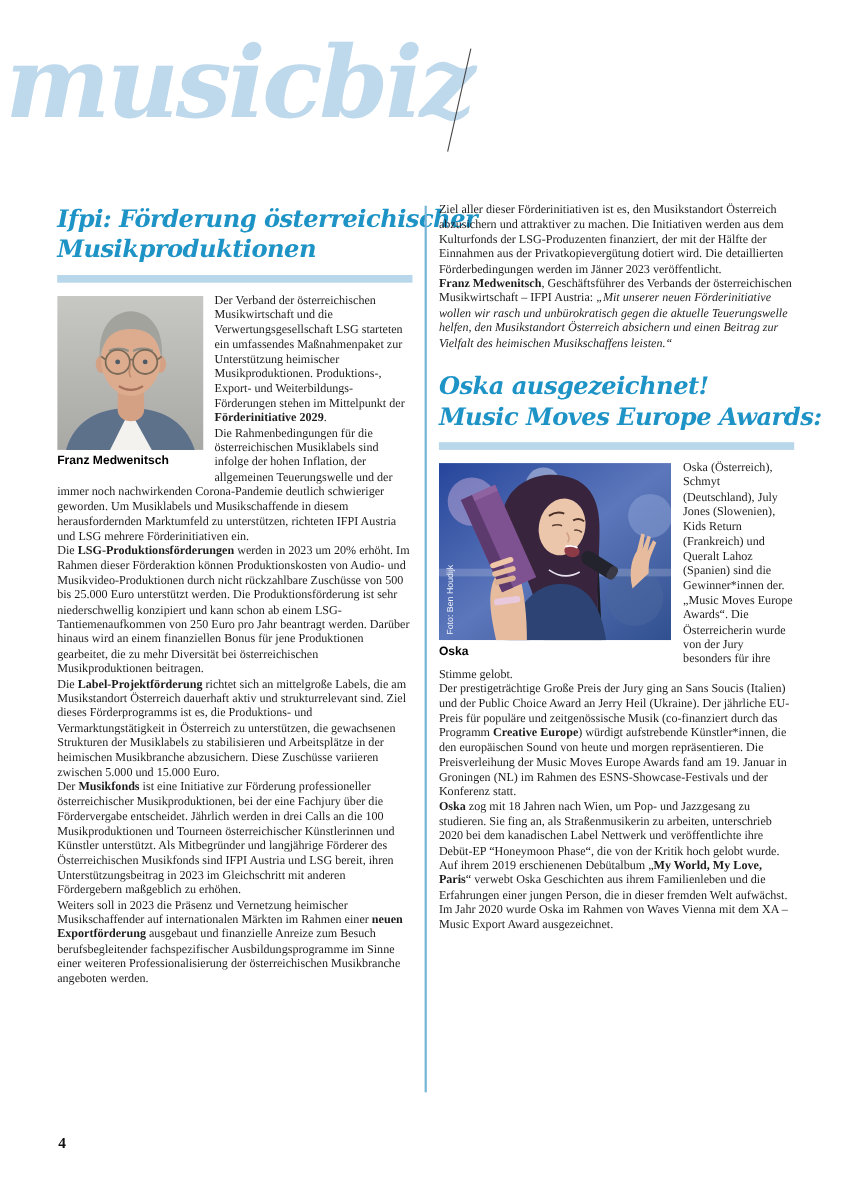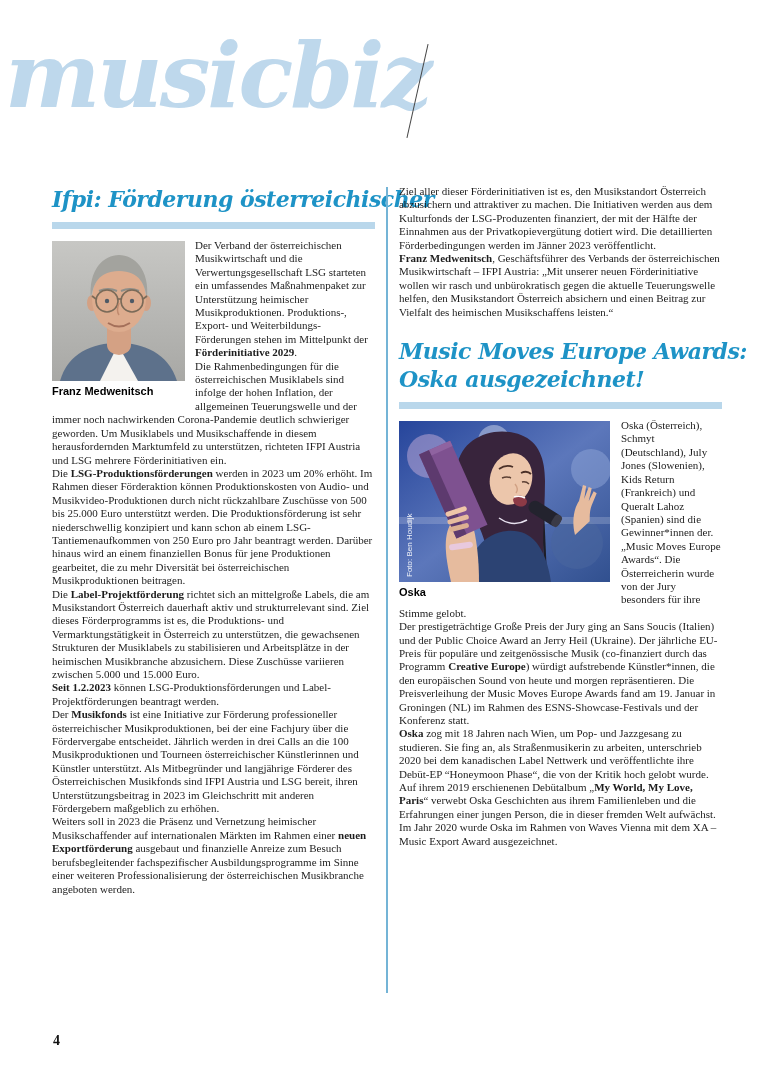--- a/index.html
+++ b/index.html
@@ -22,21 +22,21 @@
   .title{margin:0;font-family:"DejaVu Serif",serif;font-style:italic;font-weight:bold;
          font-size:22px;line-height:28px;letter-spacing:-0.5px;color:#1e93c6;}
   .title span{display:block;white-space:nowrap;}
   .bar{height:7px;background:#b9d7eb;margin:9px 0 10px;}
   .title2{margin-top:18px;}
 
   
   .body{font-size:11px;line-height:13.4px;text-align:left;}
   .body p{margin:0;}
   .rb{font-weight:bold;}
-  .ri{text-align:right;}
+  .ri{font-style:italic;text-align:right;}
 
   
   .fig{float:left;margin:2px 10px 8px 0;}
   .fig svg{display:block;}
   .fig figcaption{font-family:"Liberation Sans",sans-serif;font-weight:bold;
                   font-size:11px;line-height:13px;color:#000;margin-top:4px;}
   .fig-oska{margin:2px 11px 2px 0;}
   .credit{fill:#ffffff;font-family:"Liberation Sans",sans-serif;font-size:8px;opacity:.9;}
 
   .pagenum{position:absolute;left:53px;top:1033px;font-size:14px;font-weight:bold;
@@ -48,20 +48,21 @@
 <div class="page">
 
   <div class="logo">musicbiz</div>
   <div class="slash"></div>
 
   <div class="columns">
 
     <div class="col">
       <h2 class="title">
         <span>Ifpi: Förderung österreichischer</span>
+        <span>Musikproduktionen</span>
       </h2>
       <div class="bar"></div>
 
       <div class="body">
         <figure class="fig fig-franz">
           <svg width="133" height="140" viewBox="0 0 133 140">
             <defs>
               <linearGradient id="fgBg" x1="0" y1="0" x2="0" y2="1">
                 <stop offset="0" stop-color="#c7c7c4"></stop>
                 <stop offset="1" stop-color="#a8a8a5"></stop>
@@ -86,37 +87,36 @@
             <circle cx="80" cy="60" r="2.2" fill="#4e5a66"></circle>
             <path d="M67,62 q-3,8 0,12" stroke="#c08a6e" stroke-width="1.5" fill="none"></path>
             <path d="M56,82 q11,7 22,0" stroke="#a4705a" stroke-width="2" fill="none"></path>
           </svg>
           <figcaption>Franz Medwenitsch</figcaption>
         </figure>
         <p><span>Der Verband der österreichischen Musikwirtschaft und die Verwertungsgesellschaft LSG starteten ein umfassendes Maßnahmenpaket zur Unterstützung heimischer Musikproduktionen. Produktions-, Export- und Weiterbildungs-Förderungen stehen im Mittelpunkt der </span><span class="rb">Förderinitiative 2029</span><span>.</span></p>
         <p><span>Die Rahmenbedingungen für die österreichischen Musiklabels sind infolge der hohen Inflation, der allgemeinen Teuerungswelle und der immer noch nachwirkenden Corona-Pandemie deutlich schwieriger geworden. Um Musiklabels und Musikschaffende in diesem herausfordernden Marktumfeld zu unterstützen, richteten IFPI Austria und LSG mehrere Förderinitiativen ein.</span></p>
         <p><span>Die </span><span class="rb">LSG-Produktionsförderungen</span><span> werden in 2023 um 20% erhöht. Im Rahmen dieser Förderaktion können Produktionskosten von Audio- und Musikvideo-Produktionen durch nicht rückzahlbare Zuschüsse von 500 bis 25.000 Euro unterstützt werden. Die Produktionsförderung ist sehr niederschwellig konzipiert und kann schon ab einem LSG-Tantiemenaufkommen von 250 Euro pro Jahr beantragt werden. Darüber hinaus wird an einem finanziellen Bonus für jene Produktionen gearbeitet, die zu mehr Diversität bei österreichischen Musikproduktionen beitragen.</span></p>
         <p><span>Die </span><span class="rb">Label-Projektförderung</span><span> richtet sich an mittelgroße Labels, die am Musikstandort Österreich dauerhaft aktiv und strukturrelevant sind. Ziel dieses Förderprogramms ist es, die Produktions- und Vermarktungstätigkeit in Österreich zu unterstützen, die gewachsenen Strukturen der Musiklabels zu stabilisieren und Arbeitsplätze in der heimischen Musikbranche abzusichern. Diese Zuschüsse variieren zwischen 5.000 und 15.000 Euro.</span></p>
-        <p><span class="rb">Seit 1.2.2023</span><span> können LSG-Produktionsförderungen und Label-Projektförderungen beantragt werden.</span></p>
         <p><span>Der </span><span class="rb">Musikfonds</span><span> ist eine Initiative zur Förderung professioneller österreichischer Musikproduktionen, bei der eine Fachjury über die Fördervergabe entscheidet. Jährlich werden in drei Calls an die 100 Musikproduktionen und Tourneen österreichischer Künstlerinnen und Künstler unterstützt. Als Mitbegründer und langjährige Förderer des Österreichischen Musikfonds sind IFPI Austria und LSG bereit, ihren Unterstützungsbeitrag in 2023 im Gleichschritt mit anderen Fördergebern maßgeblich zu erhöhen.</span></p>
         <p><span>Weiters soll in 2023 die Präsenz und Vernetzung heimischer Musikschaffender auf internationalen Märkten im Rahmen einer </span><span class="rb">neuen Exportförderung</span><span> ausgebaut und finanzielle Anreize zum Besuch berufsbegleitender fachspezifischer Ausbildungsprogramme im Sinne einer weiteren Professionalisierung der österreichischen Musikbranche angeboten werden.</span></p>
       </div>
     </div>
 
     <div class="vrule"></div>
 
     <div class="col">
       <div class="body">
         <p><span>Ziel aller dieser Förderinitiativen ist es, den Musikstandort Österreich abzusichern und attraktiver zu machen. Die Initiativen werden aus dem Kulturfonds der LSG-Produzenten finanziert, der mit der Hälfte der Einnahmen aus der Privatkopievergütung dotiert wird. Die detaillierten Förderbedingungen werden im Jänner 2023 veröffentlicht.</span></p>
         <p><span class="rb">Franz Medwenitsch</span><span>, Geschäftsführer des Verbands der österreichischen Musikwirtschaft – IFPI Austria: </span><span class="ri">„Mit unserer neuen Förderinitiative wollen wir rasch und unbürokratisch gegen die aktuelle Teuerungswelle helfen, den Musikstandort Österreich absichern und einen Beitrag zur Vielfalt des heimischen Musikschaffens leisten.“</span></p>
       </div>
 
       <h2 class="title title2">
+        <span>Oska ausgezeichnet!</span>
         <span>Music Moves Europe Awards:</span>
-        <span>Oska ausgezeichnet!</span>
       </h2>
       <div class="bar"></div>
 
       <div class="body">
         <figure class="fig fig-oska">
           <svg width="211" height="161" viewBox="0 0 211 161">
             <defs>
               <linearGradient id="ogBg" x1="0" y1="0" x2="1" y2="1">
                 <stop offset="0" stop-color="#26459b"></stop>
                 <stop offset="0.5" stop-color="#5c77bb"></stop>

